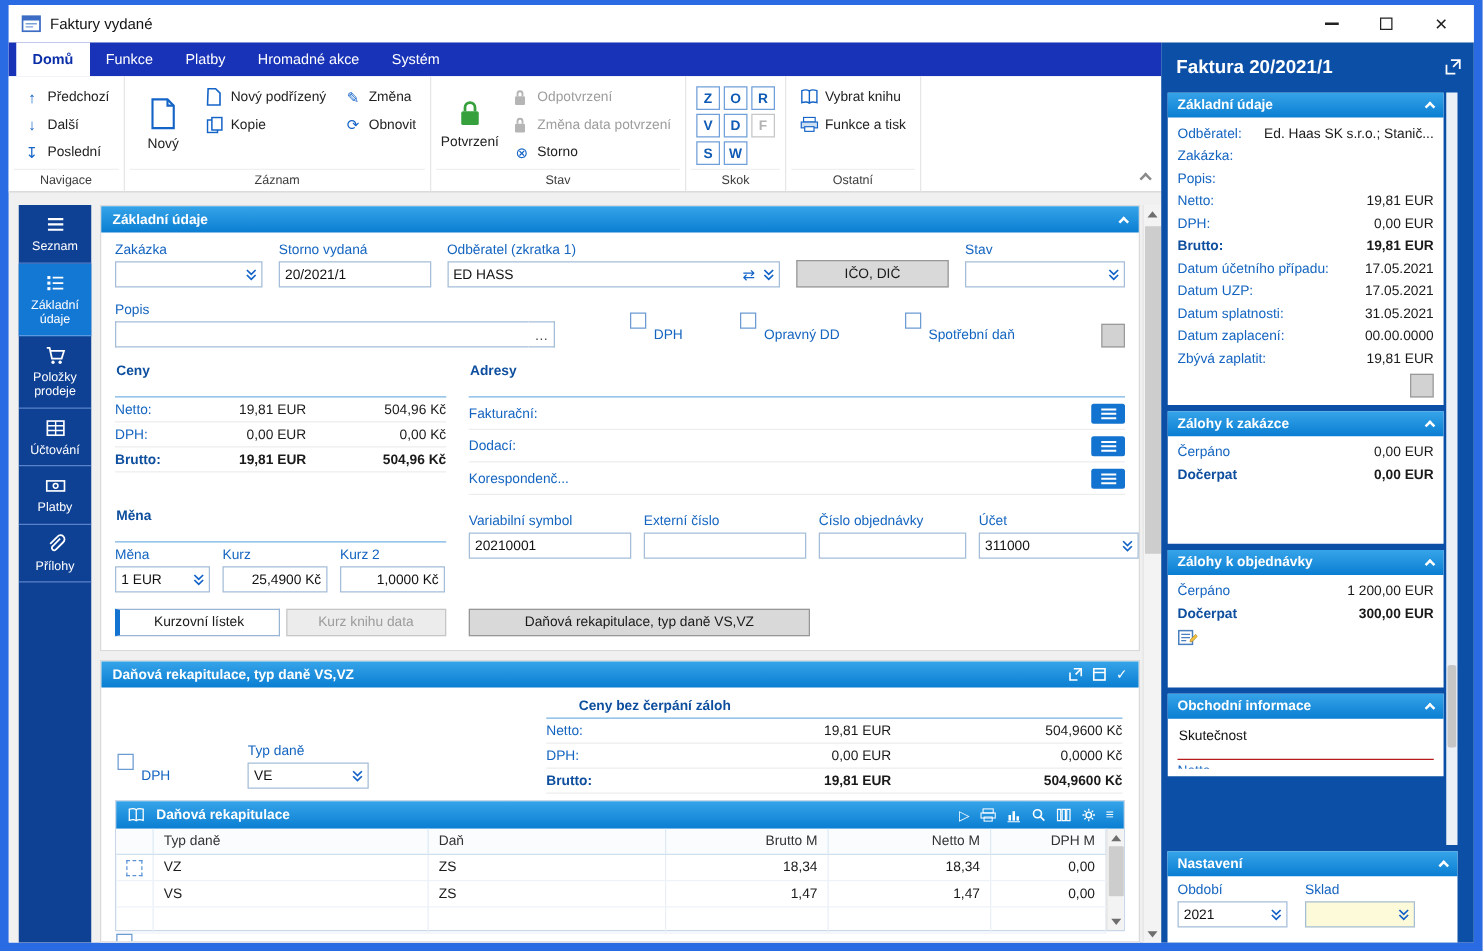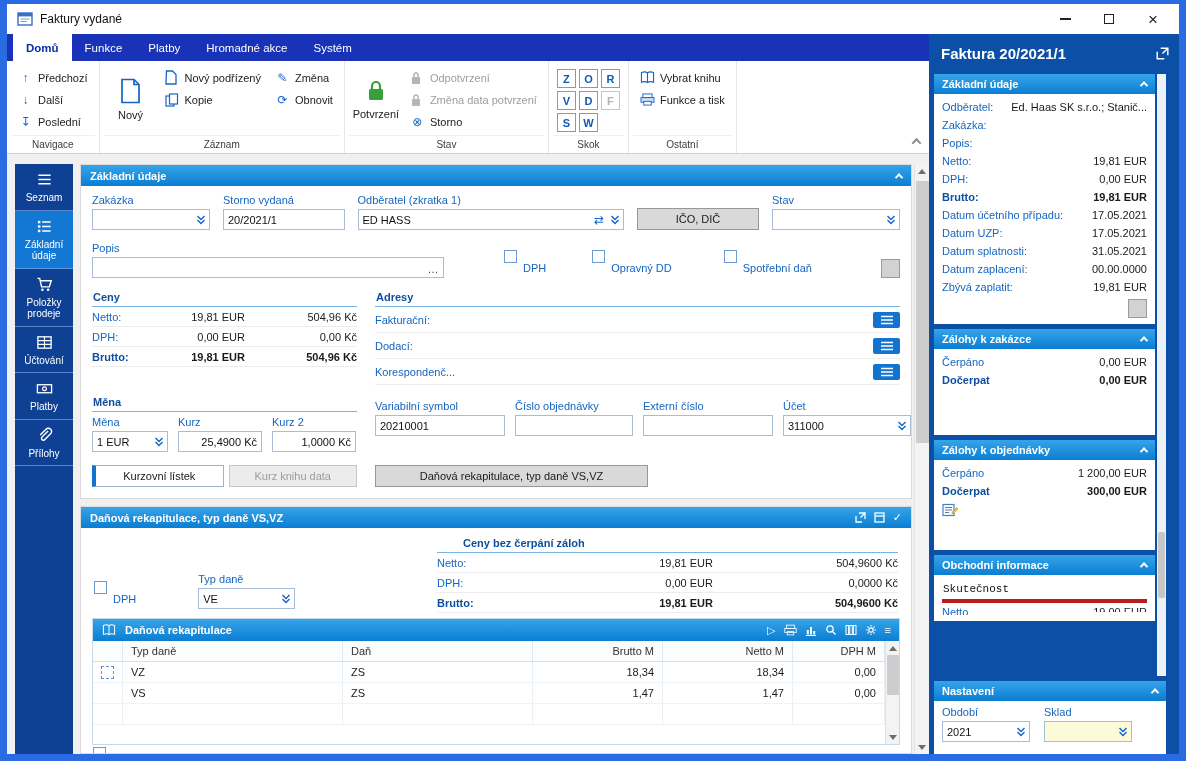--- a/index.html
+++ b/index.html
@@ -58,21 +58,21 @@
   .field{display:flex;flex-direction:column;}
   .btn-gray{height:22px;background:#d9d9d9;border:1px solid #979797;display:flex;align-items:center;justify-content:center;padding:0 8px;color:#1a1a1a;white-space:nowrap;}
   .f-row2{display:flex;align-items:flex-end;margin-top:9px;}
   .popis-wrap{display:flex;align-items:stretch;}
   .dots-btn{width:21px;height:21px;border:1px solid #a5bdd8;border-left:none;display:flex;align-items:flex-end;justify-content:center;padding:0 3px 2px;color:#444;background:#fff;}
   .cbrow{display:flex;align-items:center;gap:6px;margin-bottom:4px;}
   .cb{width:13px;height:13px;border:1px solid #6b9bd2;background:#fff;flex-shrink:0;}
   .cb-lbl{color:#1565c0;white-space:nowrap;margin-top:23px;}
   .sqbtn{width:19px;height:19px;background:#d2d2d2;border:1px solid #9a9a9a;flex-shrink:0;}
   .twocol{display:grid;grid-template-columns:265px 1fr;column-gap:18px;margin-top:13px;}
-  .subhdr{color:#0d4e9e;font-weight:bold;padding:0 0 3px 1px;border-bottom:1px solid #79b3e3;}
+  .subhdr{color:#0d4e9e;font-weight:bold;padding:0 0 14px 1px;border-bottom:1px solid #79b3e3;}
   .crow{display:grid;grid-template-columns:56px 1fr 112px;align-items:center;padding:4px 0 3px;border-bottom:1px solid #ededed;}
   .cl{color:#1565c0;}
   .ce,.ck{text-align:right;white-space:nowrap;}
   .crow.bold,.crow2.bold{font-weight:bold;}
   .crow.bold .cl,.crow2.bold .cl{color:#0d4e9e;}
   .arow{display:flex;align-items:center;padding:3px 0;border-bottom:1px solid #ededed;height:26px;}
   .addr-btn{margin-left:auto;width:27px;height:16px;background:#1373d0;border-radius:2px;display:flex;align-items:center;justify-content:center;}
   .f-row3{display:flex;gap:10px;margin-top:4px;}
   .btnrow{display:grid;grid-template-columns:265px 1fr;column-gap:18px;margin-top:13px;}
   .btnrow-l{display:flex;gap:5px;}
@@ -115,21 +115,21 @@
   .psec-hdr{height:20px;background:linear-gradient(#36a4e9,#0a7ed2);color:#fff;font-weight:bold;display:flex;align-items:center;padding:0 8px;flex-shrink:0;}
   .psec-body{padding:4px 8px 6px;display:flex;flex-direction:column;}
   .prow{display:flex;gap:6px;padding:3px 0;white-space:nowrap;overflow:hidden;}
   .pl{color:#1565c0;flex-shrink:0;}
   .pv{margin-left:auto;overflow:hidden;}
   .prow.bold{font-weight:bold;}
   .prow.bold .pl{color:#0d4e9e;}
   .pz-body{min-height:86px;}
   .po-body{min-height:90px;}
   .ob-body{height:46px;overflow:hidden;}
-  .skut{padding:4px 0 4px 1px;color:#111;border-bottom:4px solid #b91c1c;font-family:Liberation Mono, monospace;}
+  .skut{padding:4px 0 12px 1px;color:#111;border-bottom:1px solid #b91c1c;}
   .nastaveni{position:absolute;left:5px;right:13px;bottom:0;}
   .nast-body{display:flex;gap:14px;padding:5px 8px 12px;}
   .nast-body .field{width:88px;}
   .combo.yellow{background:#fdfad9;}
 </style>
 </head>
 <body>
 
 <div class="window">
 
@@ -532,26 +532,26 @@
                       <input class="inp num" value="1,0000 Kč" style="">
                     </div>
                   </div>
                 </div>
                 <div>
                   <div class="f-row3">
                     <div class="field" style="width:130px">
                       <span class="lbl">Variabilní symbol</span>
                       <input class="inp" value="20210001" style="">
                     </div>
+                    <div class="field" style="width:130px">
+                      <span class="lbl">Externí číslo</span>
+                      <input class="inp" value="" style="">
+                    </div>
                     <div class="field" style="width:118px">
                       <span class="lbl">Číslo objednávky</span>
-                      <input class="inp" value="" style="">
-                    </div>
-                    <div class="field" style="width:130px">
-                      <span class="lbl">Externí číslo</span>
                       <input class="inp" value="" style="">
                     </div>
                     <div class="field" style="width:128px;margin-left:auto">
                       <span class="lbl">Účet</span>
                       <div class="combo">
                         <input value="311000" style="">
                         <span class="carr">
                             <svg viewBox="0 0 10 11" width="10" height="11">
                               <path d="M1.5 2l3.5 3.5L8.5 2" fill="none" stroke="#1464c8" stroke-width="1.4"></path>
                               <path d="M1.5 6l3.5 3.5L8.5 6" fill="none" stroke="#1464c8" stroke-width="1.4"></path>

